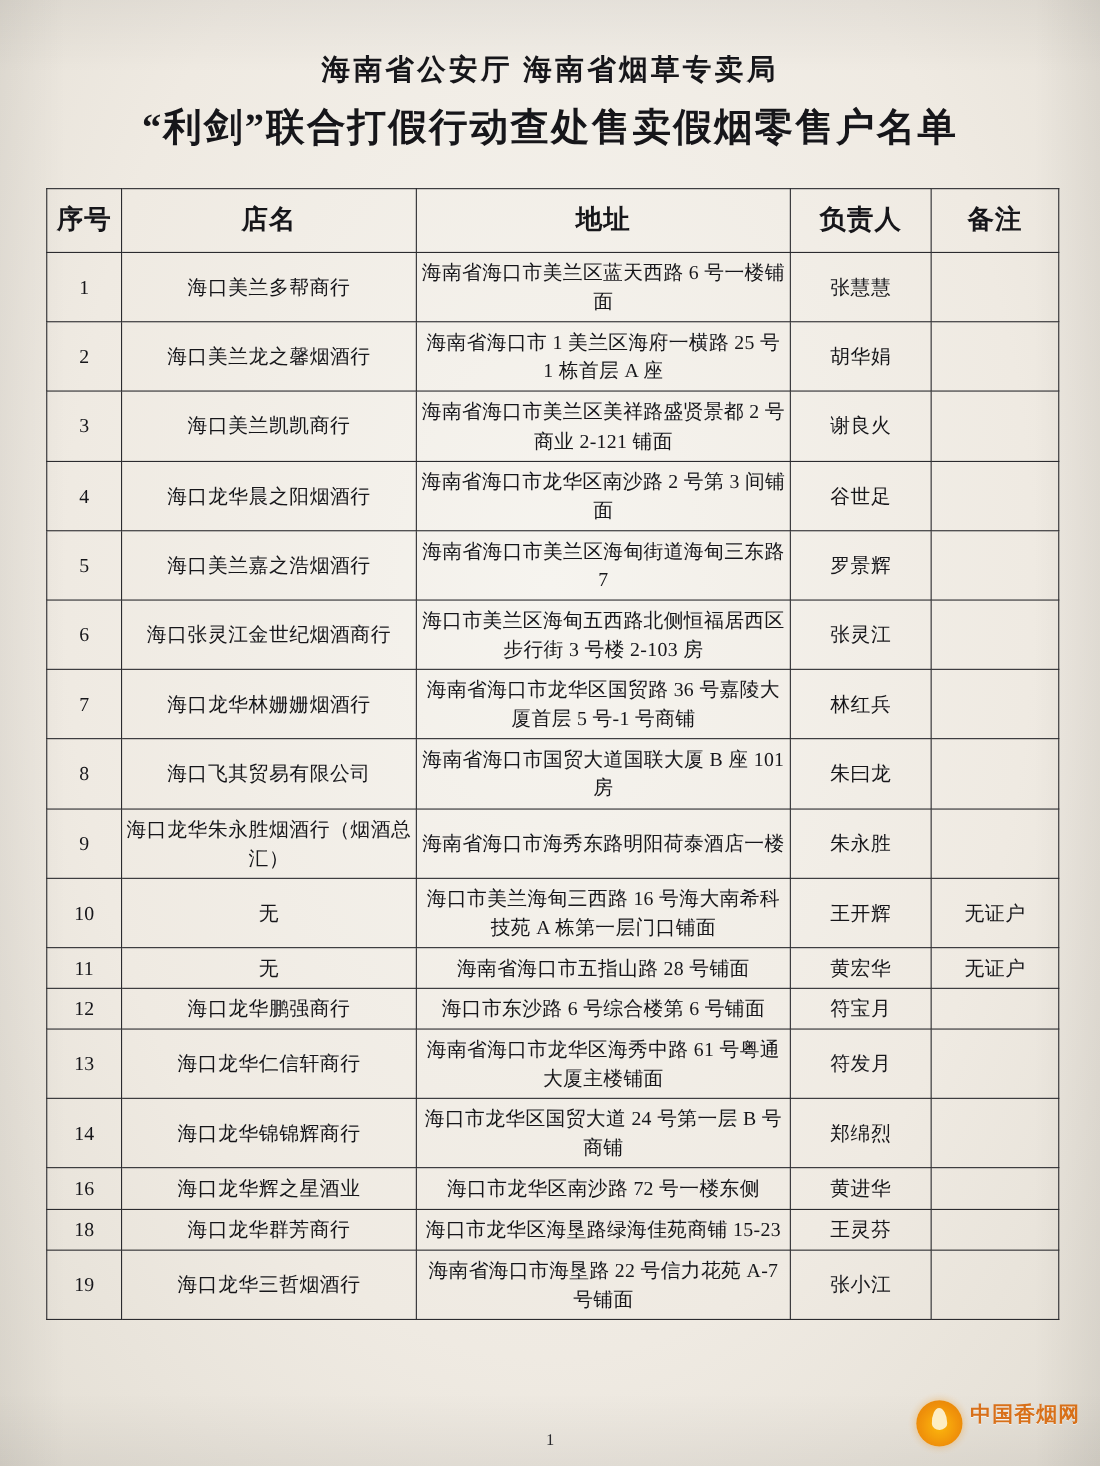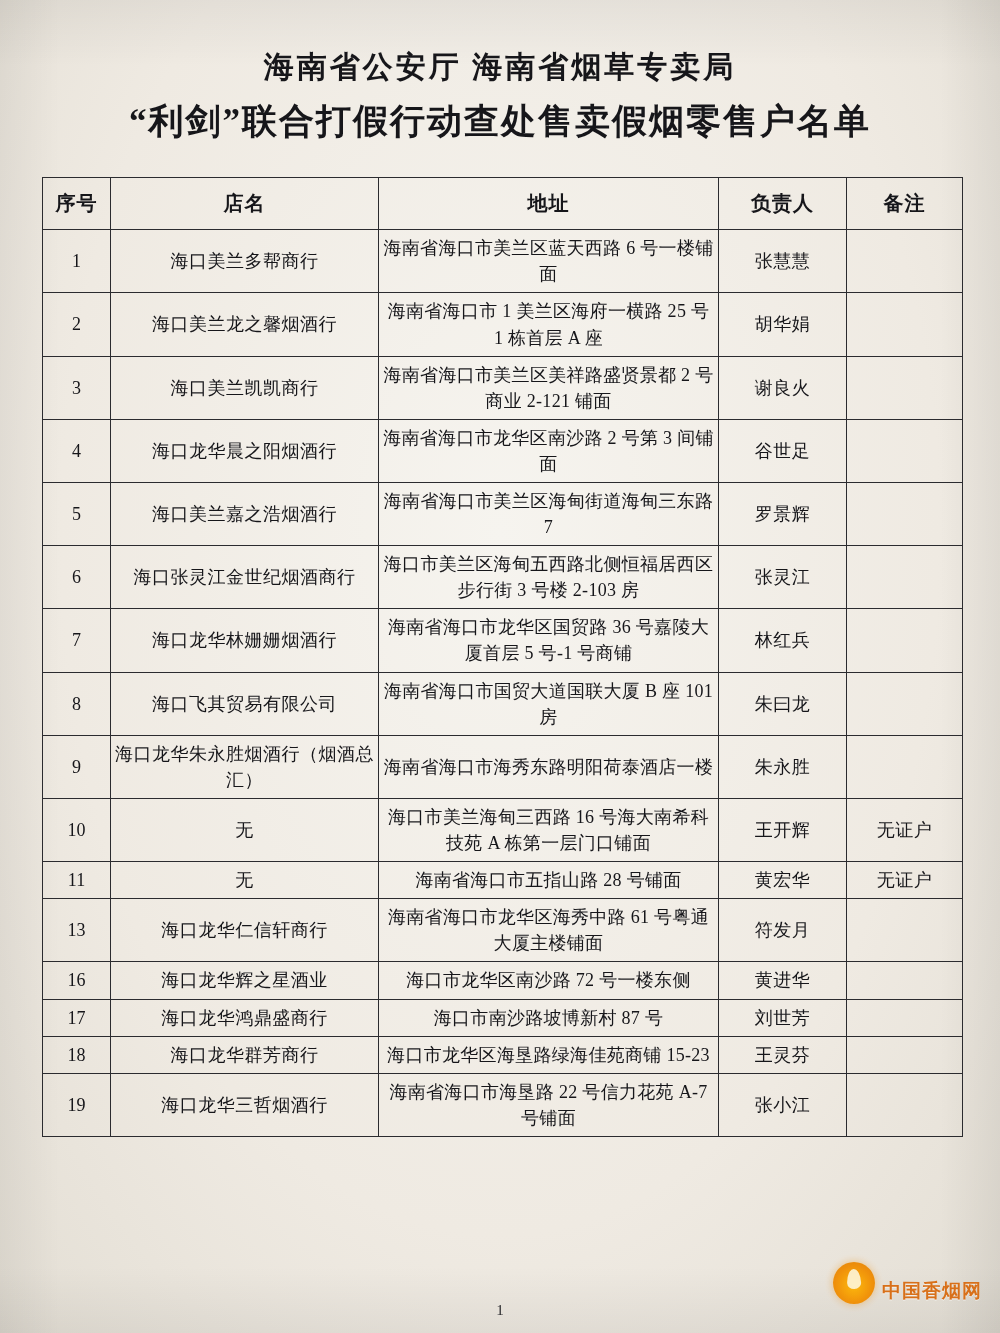--- a/index.html
+++ b/index.html
@@ -37,21 +37,21 @@
     padding: 0 42px;
     box-sizing: border-box;
   }
   .doc-title {
     text-align: center;
     margin-top: 44px;
     font-weight: bold;
     letter-spacing: 2px;
   }
   .title-line-1 {
-    font-size: 30px;
+    font-size: 26px;
     line-height: 1.5;
     letter-spacing: 3px;
   }
   .title-line-2 {
     font-size: 35px;
     line-height: 1.55;
     letter-spacing: 2px;
     margin-top: 6px;
   }
   table.listing {
@@ -64,21 +64,21 @@
   table.listing th,
   table.listing td {
     border: 1px solid #2b2b2f;
     text-align: center;
     vertical-align: middle;
     font-size: 18px;
     line-height: 1.45;
     padding: 5px 4px;
   }
   table.listing thead th {
-    font-size: 20px;
+    font-size: 24px;
     font-weight: bold;
     padding: 11px 0;
     letter-spacing: 1px;
   }
   col.c-idx    { width: 68px; }
   col.c-shop   { width: 268px; }
   col.c-addr   { width: 340px; }
   col.c-person { width: 128px; }
   col.c-note   { width: 116px; }
 
@@ -93,23 +93,23 @@
     bottom: 14px;
     left: 0;
     right: 0;
     text-align: center;
     font-size: 15px;
     color: #2a2a2e;
   }
   .watermark {
     position: absolute;
     right: 18px;
-    bottom: 29px;
+    bottom: 18px;
     display: flex;
-    align-items: flex-end;
+    align-items: flex-start;
     gap: 7px;
     opacity: 0.95;
   }
   .watermark .flame {
     width: 42px;
     height: 42px;
     border-radius: 50%;
     background: radial-gradient(circle at 50% 55%, #ffb703 0%, #f08c00 60%, #e07b00 100%);
     position: relative;
     box-shadow: 0 0 8px rgba(240,140,0,0.45);
@@ -236,41 +236,48 @@
           <td class="note">无证户</td>
         </tr>
         <tr>
           <td class="idx">11</td>
           <td class="shop">无</td>
           <td class="addr">海南省海口市五指山路 28 号铺面</td>
           <td class="person">黄宏华</td>
           <td class="note">无证户</td>
         </tr>
         <tr>
+          <td class="idx">12</td>
+          <td class="shop">海口龙华鹏强商行</td>
+          <td class="addr">海口市东沙路 6 号综合楼第 6 号铺面</td>
+          <td class="person">符宝月</td>
+          <td class="note"></td>
+        </tr>
+        <tr>
           <td class="idx">13</td>
           <td class="shop">海口龙华仁信轩商行</td>
           <td class="addr">海南省海口市龙华区海秀中路 61 号粤通大厦主楼铺面</td>
           <td class="person">符发月</td>
           <td class="note"></td>
         </tr>
         <tr>
+          <td class="idx">14</td>
+          <td class="shop">海口龙华锦锦辉商行</td>
+          <td class="addr">海口市龙华区国贸大道 24 号第一层 B 号商铺</td>
+          <td class="person">郑绵烈</td>
+          <td class="note"></td>
+        </tr>
+        <tr>
           <td class="idx">16</td>
           <td class="shop">海口龙华辉之星酒业</td>
           <td class="addr">海口市龙华区南沙路 72 号一楼东侧</td>
           <td class="person">黄进华</td>
           <td class="note"></td>
         </tr>
         <tr>
-          <td class="idx">17</td>
-          <td class="shop">海口龙华鸿鼎盛商行</td>
-          <td class="addr">海口市南沙路坡博新村 87 号</td>
-          <td class="person">刘世芳</td>
-          <td class="note"></td>
-        </tr>
-        <tr>
           <td class="idx">18</td>
           <td class="shop">海口龙华群芳商行</td>
           <td class="addr">海口市龙华区海垦路绿海佳苑商铺 15-23</td>
           <td class="person">王灵芬</td>
           <td class="note"></td>
         </tr>
         <tr>
           <td class="idx">19</td>
           <td class="shop">海口龙华三哲烟酒行</td>
           <td class="addr">海南省海口市海垦路 22 号信力花苑 A-7 号铺面</td>

